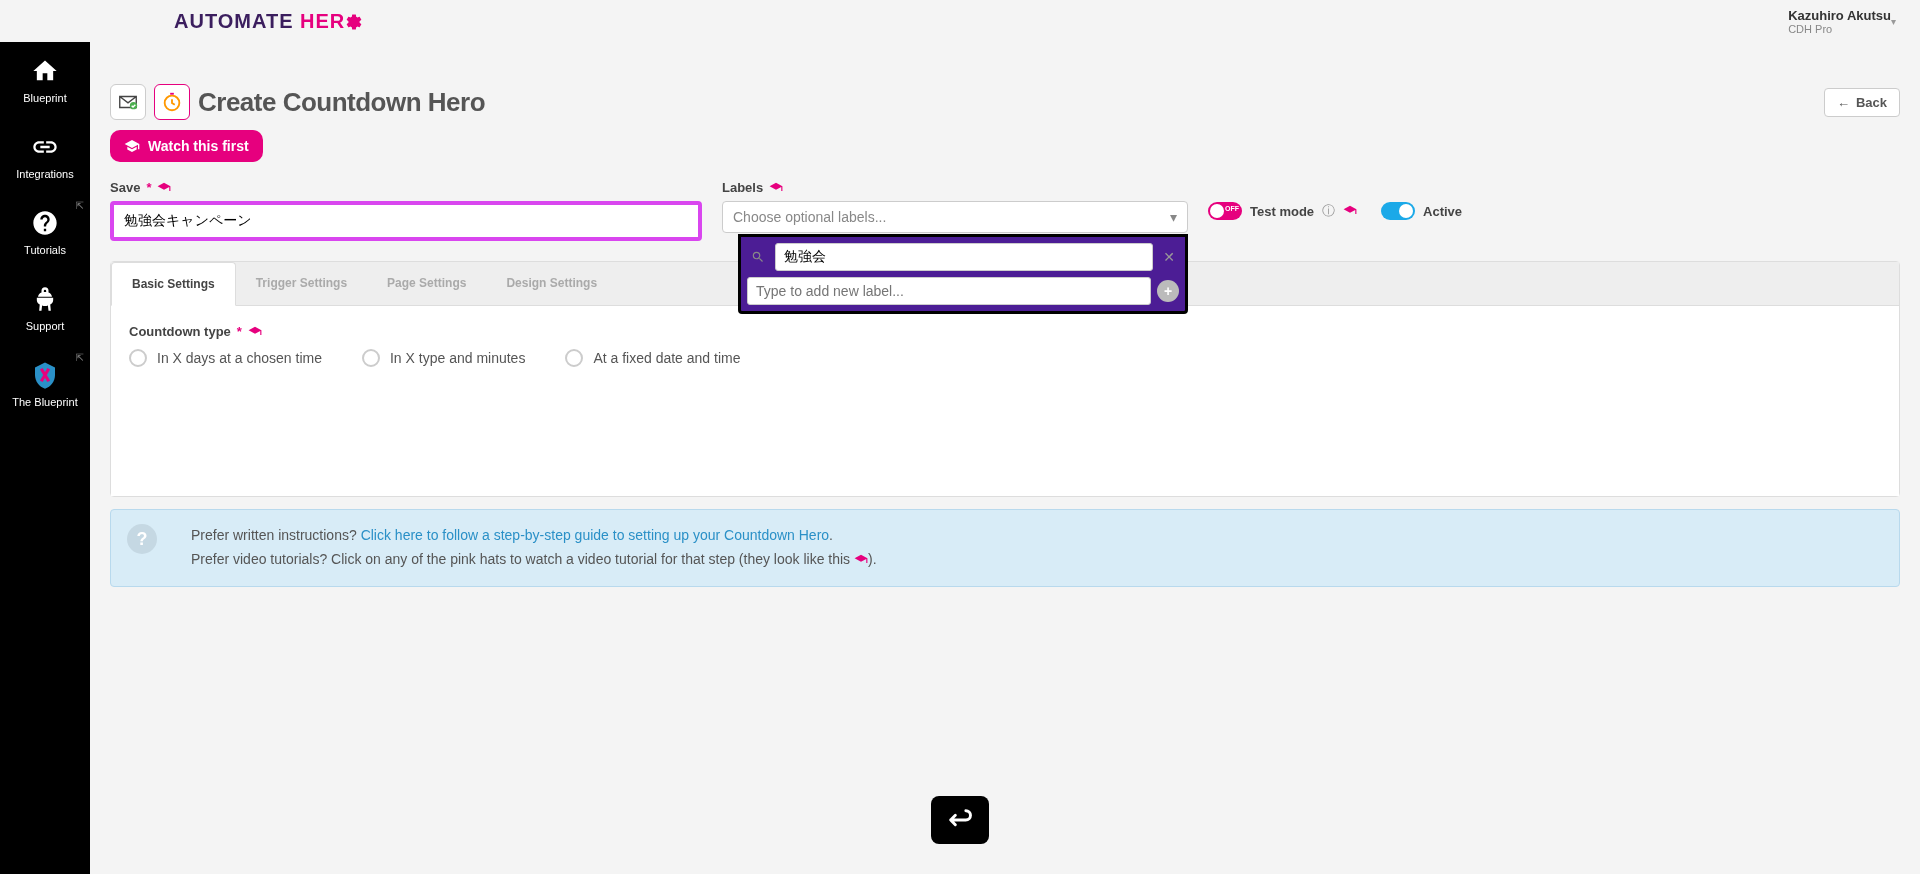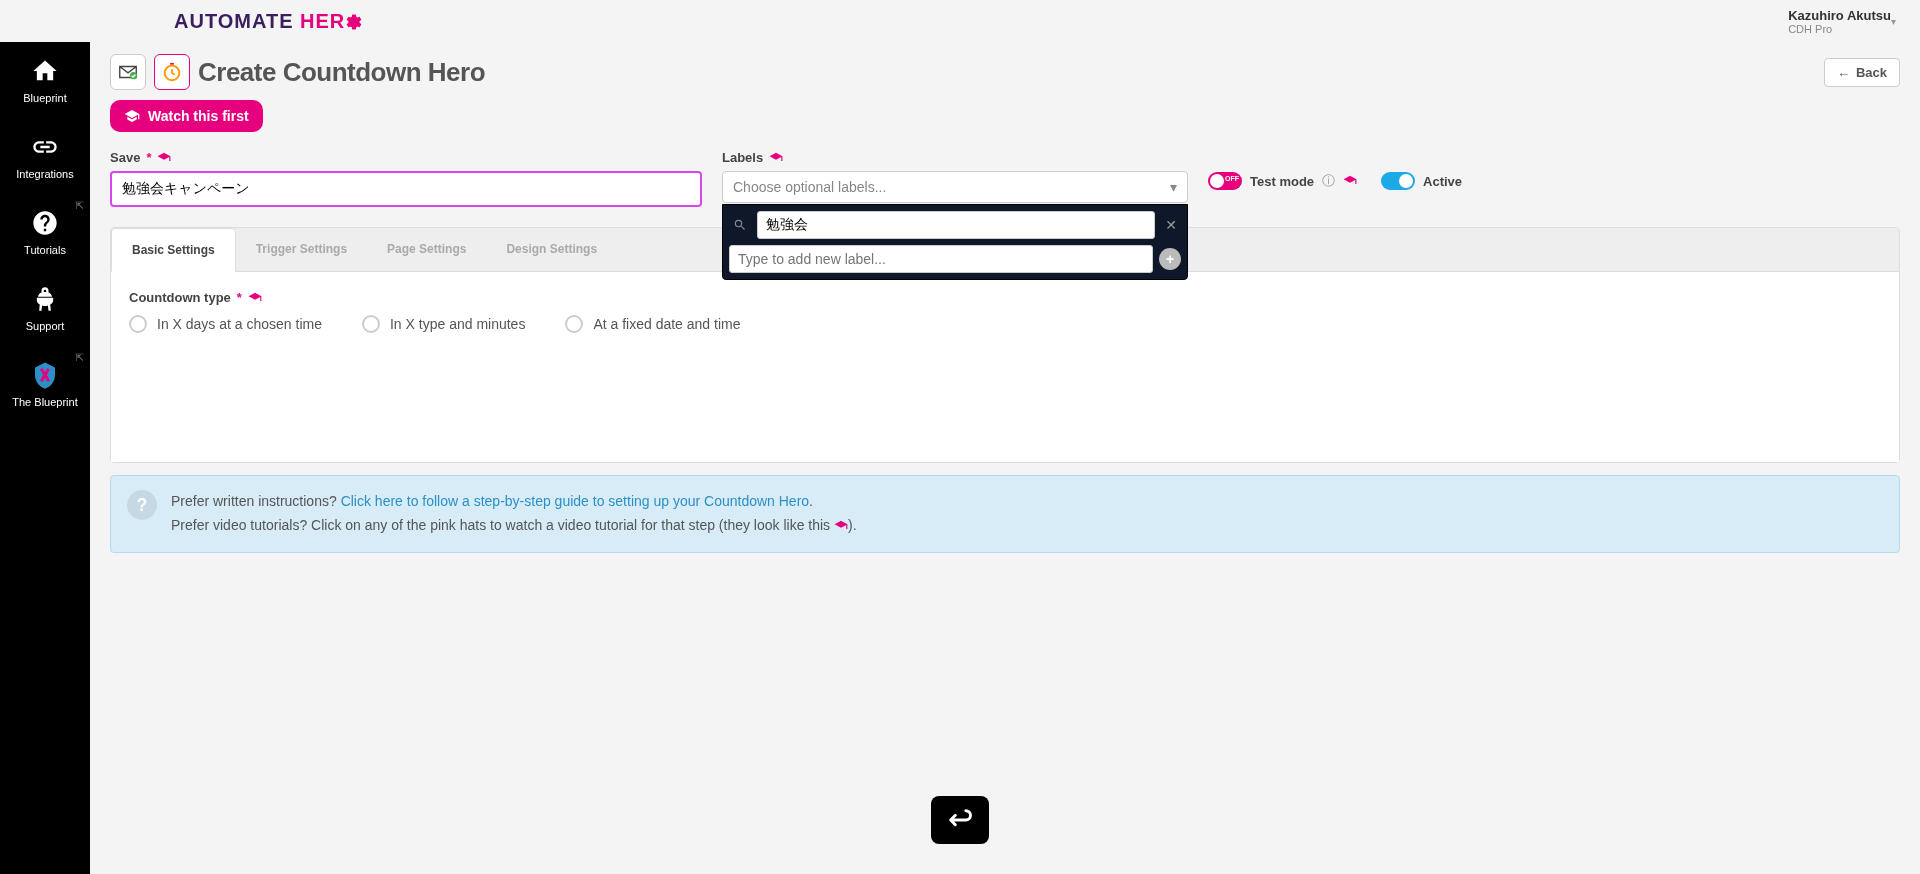--- a/index.html
+++ b/index.html
@@ -18,51 +18,51 @@
 
 
 .sidebar { position: fixed; left: 0; top: 42px; bottom: 0; width: 90px; background: #000; color: #fff; }
 .nav-item { display: flex; flex-direction: column; align-items: center; justify-content: center; padding: 14px 4px; cursor: pointer; position: relative; }
 .nav-item .ext-icon { position: absolute; top: 6px; right: 6px; font-size: 10px; color: #888; }
 .nav-icon { width: 30px; height: 30px; display: flex; align-items: center; justify-content: center; margin-bottom: 6px; }
 .nav-label { font-size: 11px; color: #fff; text-align: center; }
 
 
 .main { margin-left: 90px; padding: 12px 20px; }
-.page-header { display: flex; align-items: center; justify-content: space-between; }
+.page-header { display: flex; align-items: center; justify-content: space-between; margin-top: 30px; }
 .page-header-left { display: flex; align-items: center; gap: 8px; }
 .header-icon-box { width: 36px; height: 36px; border: 1px solid #ccc; border-radius: 6px; display: flex; align-items: center; justify-content: center; background: #fff; }
 .header-icon-box.active { border-color: #e6007e; }
 .page-title { font-size: 26px; font-weight: 700; color: #555; letter-spacing: -0.5px; }
 .back-btn { background: #fff; border: 1px solid #ccc; border-radius: 4px; padding: 6px 12px; display: flex; align-items: center; gap: 6px; cursor: pointer; font-weight: 600; color: #555; font-size: 13px; }
 
 .watch-btn { background: #e6007e; color: #fff; border: none; border-radius: 10px; padding: 8px 14px; font-weight: 600; display: flex; align-items: center; gap: 8px; cursor: pointer; margin-top: 10px; font-size: 14px; }
 
 
 .form-row { display: flex; gap: 20px; margin-top: 18px; align-items: flex-start; position: relative; }
 .form-group { flex: 1; min-width: 0; }
 .form-label { font-weight: 700; font-size: 13px; color: #444; display: flex; align-items: center; gap: 6px; margin-bottom: 6px; }
 .required { color: #e6007e; }
 .hat-icon { color: #e6007e; }
-.text-input { width: 100%; border: 2px solid #d946ef; border-radius: 4px; padding: 8px 10px; font-size: 14px; background: #fff; }
+.text-input { width: 100%; border: 4px solid #d946ef; border-radius: 4px; padding: 8px 10px; font-size: 14px; background: #fff; }
 .select-box { width: 100%; border: 1px solid #ccc; border-radius: 4px; padding: 7px 10px; font-size: 14px; color: #888; background: #fff; display: flex; justify-content: space-between; align-items: center; cursor: pointer; }
 
 .toggles-area { display: flex; align-items: center; gap: 24px; padding-top: 22px; }
 .toggle-group { display: flex; align-items: center; gap: 8px; }
 .toggle { width: 34px; height: 18px; border-radius: 9px; position: relative; cursor: pointer; }
 .toggle-off { background: #e6007e; }
 .toggle-off::after { content: ""; position: absolute; left: 2px; top: 2px; width: 14px; height: 14px; background: #fff; border-radius: 50%; }
 .toggle-off-label { position: absolute; right: 3px; top: 3px; font-size: 7px; color: #fff; font-weight: 700; }
 .toggle-on { background: #1ba9e8; }
 .toggle-on::after { content: ""; position: absolute; right: 2px; top: 2px; width: 14px; height: 14px; background: #fff; border-radius: 50%; }
 .toggle-label { font-weight: 700; font-size: 13px; color: #444; }
 .info-icon { color: #999; font-size: 13px; }
 
 
-.dropdown-panel { position: absolute; top: 54px; left: 0; right: 0; background: #0f172a; border: 1px solid #000000; border-radius: 0 0 4px 4px; padding: 6px; z-index: 10; }
+.dropdown-panel { position: absolute; top: 54px; left: 16px; right: 0; background: #4c1d95; border: 3px solid #000000; border-radius: 0 0 4px 4px; padding: 6px; z-index: 10; }
 .dropdown-row { display: flex; align-items: center; gap: 6px; margin-bottom: 6px; }
 .dropdown-row:last-child { margin-bottom: 0; }
 .search-icon { color: #888; padding: 0 4px; }
 .search-input { flex: 1; border: 1px solid #ccc; border-radius: 3px; padding: 5px 8px; font-size: 14px; background: #fff; }
 .clear-icon { color: #999; cursor: pointer; padding: 0 4px; }
 .add-input { flex: 1; border: 1px solid #ccc; border-radius: 3px; padding: 5px 8px; font-size: 14px; background: #fff; }
 .plus-circle { width: 22px; height: 22px; border-radius: 50%; background: #bbb; color: #fff; display: flex; align-items: center; justify-content: center; cursor: pointer; font-weight: 700; }
 
 
 .tabs-container { margin-top: 20px; background: #f9f9f9; border: 1px solid #ddd; border-radius: 4px; overflow: visible; }
@@ -72,21 +72,21 @@
 .tab-content { padding: 18px; background: #fff; min-height: 190px; }
 .section-label { font-weight: 700; font-size: 13px; color: #444; display: flex; align-items: center; gap: 6px; margin-bottom: 10px; }
 .radio-group { display: flex; gap: 40px; }
 .radio-option { display: flex; align-items: center; gap: 10px; cursor: pointer; }
 .radio-circle { width: 18px; height: 18px; border: 2px solid #ccc; border-radius: 50%; }
 .radio-label { font-size: 14px; color: #555; }
 
 
 .info-box { background: #d8ecf7; border: 1px solid #b8d9ed; border-radius: 4px; padding: 14px 16px; margin-top: 12px; display: flex; gap: 14px; align-items: flex-start; }
 .info-q-icon { width: 30px; height: 30px; border-radius: 50%; background: #c5d8e3; color: #fff; display: flex; align-items: center; justify-content: center; font-weight: 700; font-size: 18px; flex-shrink: 0; }
-.info-text { font-size: 14px; color: #555; line-height: 1.7; }
+.info-text { font-size: 14px; color: #555; line-height: 1.7; margin-left: 20px; }
 .info-link { color: #2a90c7; cursor: pointer; }
 
 
 .save-row { display: flex; justify-content: flex-end; margin-top: 14px; }
 .save-btn { background: #1ba9e8; color: #fff; border: none; border-radius: 4px; padding: 10px 16px; font-weight: 700; display: flex; align-items: center; gap: 8px; cursor: pointer; font-size: 14px; }
 
 
 .floating-btn { position: fixed; left: 50%; transform: translateX(-50%); bottom: 30px; width: 58px; height: 48px; background: #000; border-radius: 8px; display: flex; align-items: center; justify-content: center; color: #fff; cursor: pointer; }
 
 .labels-wrapper { position: relative; flex: 0 0 466px; }

